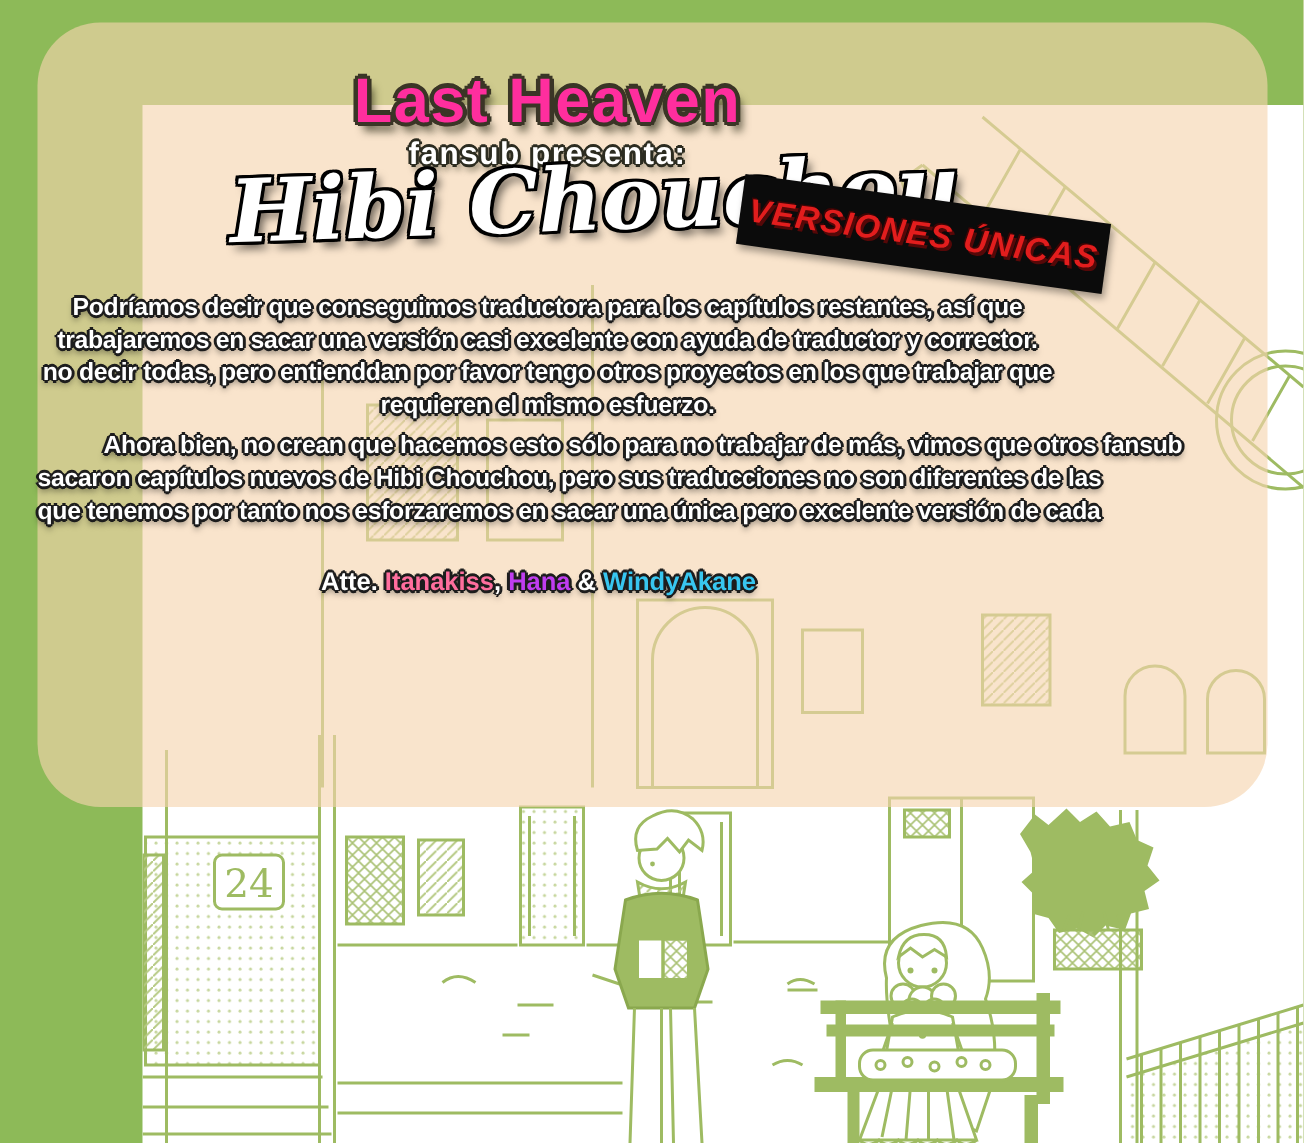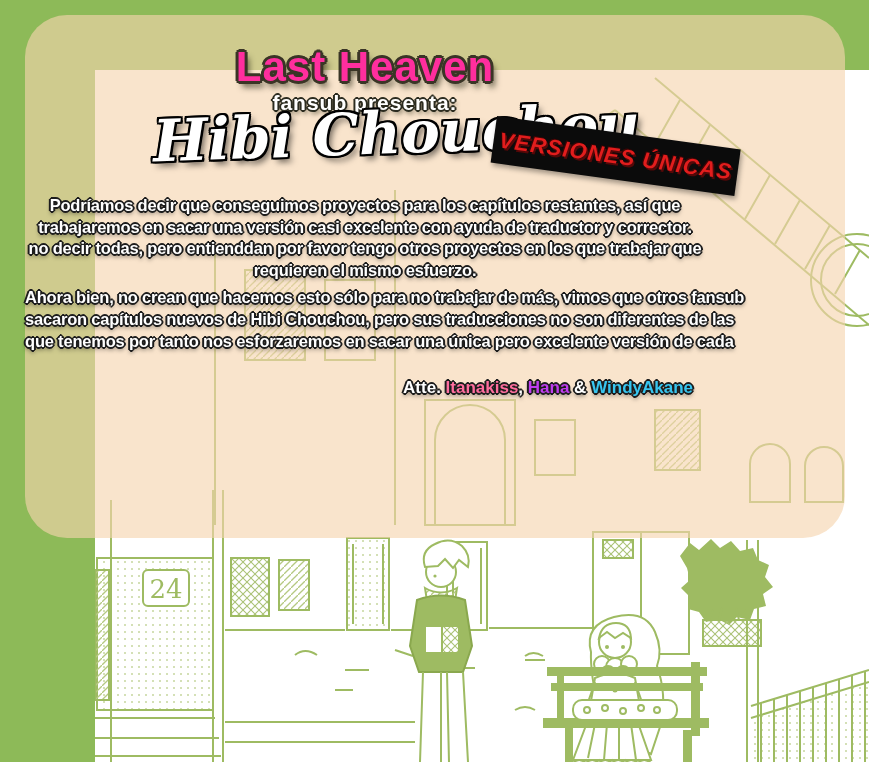--- a/index.html
+++ b/index.html
@@ -37,23 +37,23 @@
   .banner span{display:block;text-align:center;line-height:47px;font-size:22px;font-weight:bold;
     font-style:italic;letter-spacing:1px;color:#e21d1d;white-space:nowrap;
     text-shadow:2px 2px 0 #550808,-1px -1px 0 #3c0505;}
 
   .message{position:absolute;left:0;top:180px;width:100%;text-align:center;}
   .mline{font-size:16.5px;font-weight:bold;line-height:21.6px;color:#ffffff;white-space:nowrap;
     letter-spacing:-0.2px;
     text-shadow:2px 0 0 #1d1d1d,-2px 0 0 #1d1d1d,0 2px 0 #1d1d1d,0 -2px 0 #1d1d1d,
       1px 1px 0 #1d1d1d,-1px 1px 0 #1d1d1d,1px -1px 0 #1d1d1d,-1px -1px 0 #1d1d1d,
       0 3px 4px rgba(0,0,0,.55);}
-  .mline.gap{margin-top:6px;}
+  .mline.gap{margin-top:6px;padding-left:44px;}
   .hl{color:#f27f7f;}
-  .signature{margin-top:26px;padding-right:12px;text-align:right;font-size:17px;font-weight:bold;
+  .signature{margin-top:26px;padding-right:12px;font-size:17px;font-weight:bold;
     color:#ffffff;white-space:nowrap;
     text-shadow:2px 0 0 #1d1d1d,-2px 0 0 #1d1d1d,0 2px 0 #1d1d1d,0 -2px 0 #1d1d1d,
       1px 1px 0 #1d1d1d,-1px 1px 0 #1d1d1d,1px -1px 0 #1d1d1d,-1px -1px 0 #1d1d1d,
       0 3px 4px rgba(0,0,0,.55);}
   .name-itanakiss{color:#ff6e9e;}
   .name-hana{color:#c03df0;}
   .name-windyakane{color:#38c6f0;}
 </style>
 </head>
 <body>
@@ -187,21 +187,21 @@
     <h1 class="title">Last Heaven</h1>
     <div class="subtitle">fansub presenta:</div>
 
     <div class="script-title">Hibi Chouchou</div>
 
     <div class="banner">
       <span>VERSIONES ÚNICAS</span>
     </div>
 
     <div class="message">
-      <div class="mline"><span>Podríamos decir que conseguimos proyectos para los capítulos restantes, así que</span></div>
+      <div class="mline"><span>Podríamos decir que conseguimos traductora para los capítulos restantes, así que</span></div>
       <div class="mline"><span>trabajaremos en sacar una versión casi excelente con ayuda de traductor y corrector.</span></div>
       <div class="mline"><span>no decir todas, pero entienddan por favor tengo otros proyectos en los que trabajar que</span></div>
       <div class="mline"><span>requieren el mismo esfuerzo.</span></div>
       <div class="mline gap"><span>Ahora bien, no crean que hacemos esto sólo para no trabajar de más, vimos que otros fansub</span></div>
       <div class="mline"><span>sacaron capítulos nuevos de Hibi Chouchou, pero sus traducciones no son diferentes de las</span></div>
       <div class="mline"><span>que tenemos por tanto nos esforzaremos en sacar una única pero excelente versión de cada</span></div>
 
       <div class="signature">
         <span>Atte. </span><span class="name-itanakiss">Itanakiss</span><span>, </span><span class="name-hana">Hana</span><span> &amp; </span><span class="name-windyakane">WindyAkane</span>
       </div>

